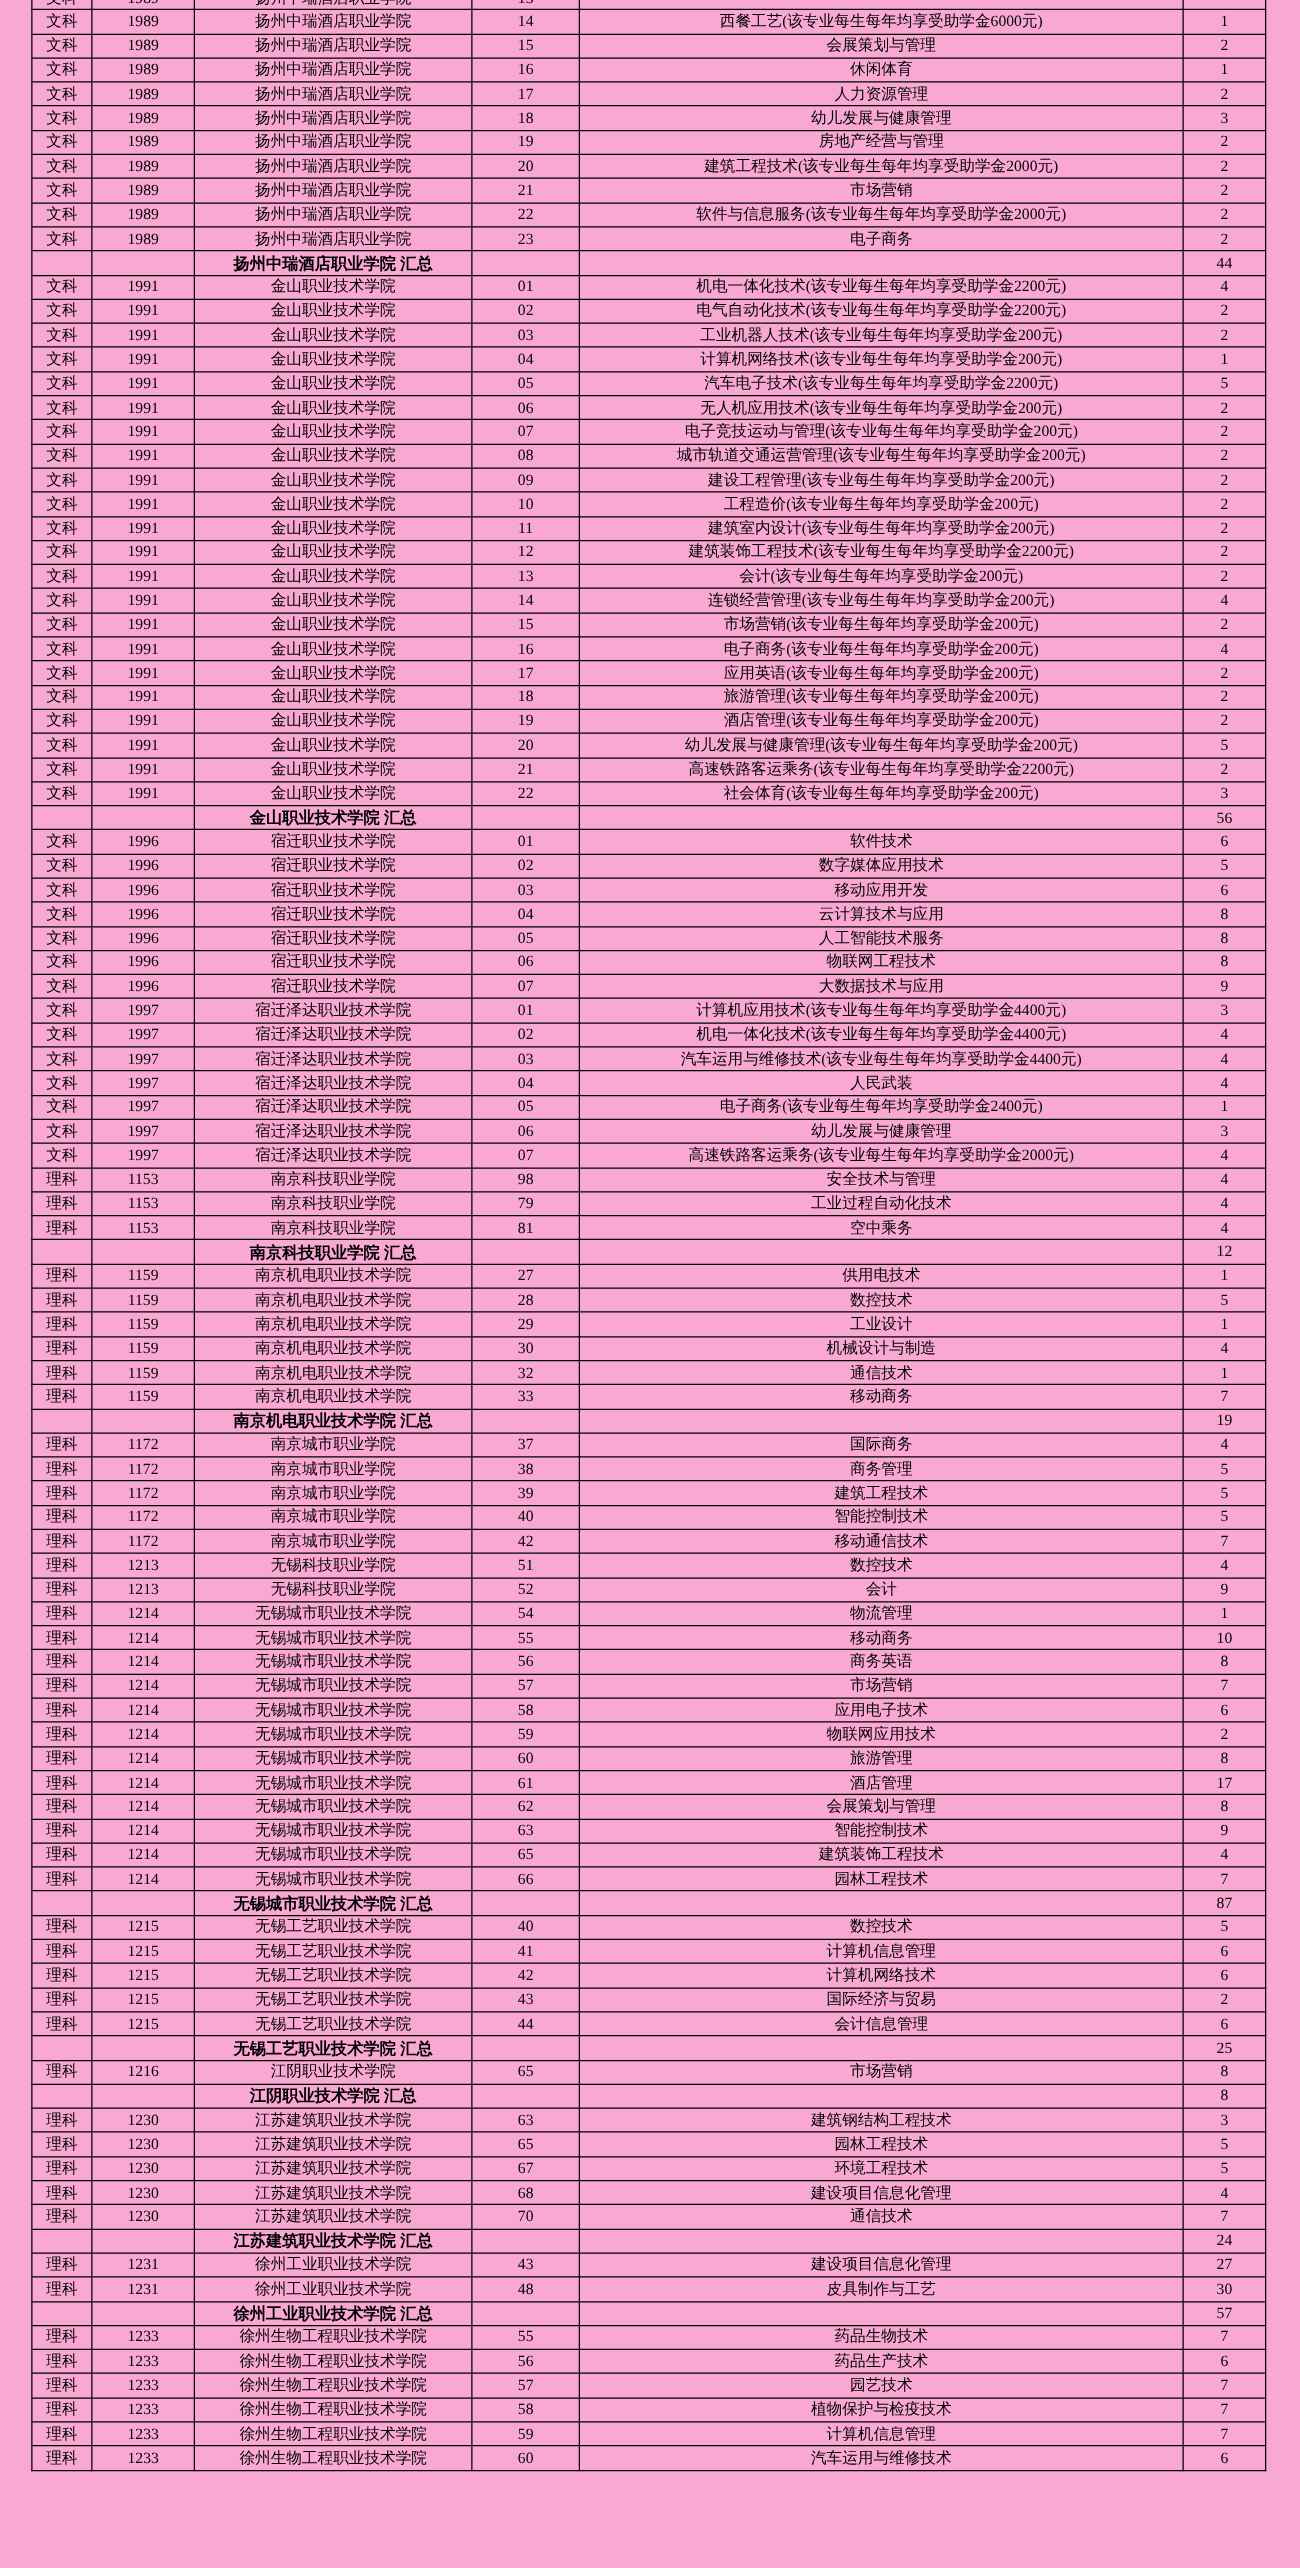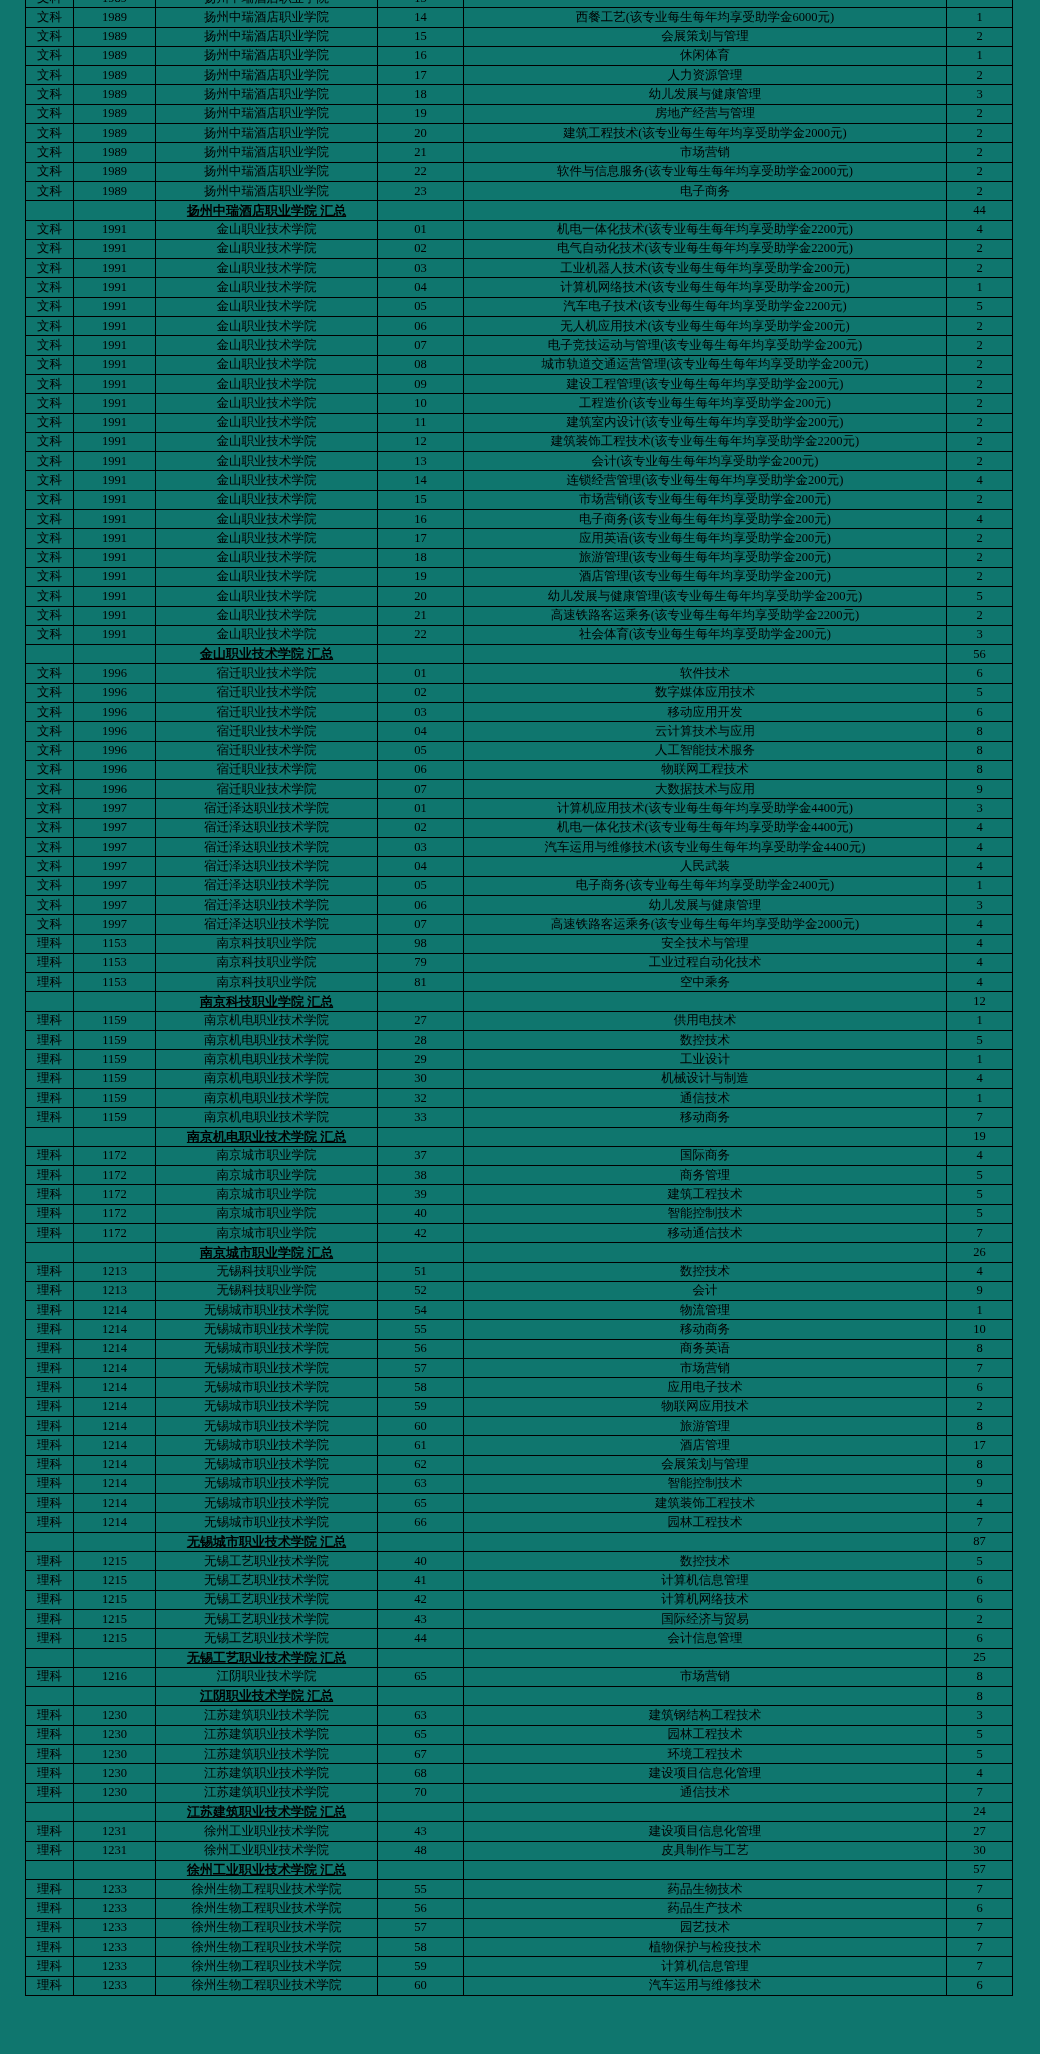--- a/index.html
+++ b/index.html
@@ -5,21 +5,21 @@
   html, body { margin: 0; padding: 0; background: #ffffff; }
   body {
     width: 1040px; height: 2054px;
     position: relative;
     font-family: "Liberation Serif", "DejaVu Serif", serif;
   }
   .viewport {
     position: absolute; left: 0; top: 0;
     width: 1040px; height: 2054px;
     overflow: hidden;
-    background: #0f766e;
+    background: #f9a8d4;
   }
   table.plan {
     position: absolute; left: 25px; top: -12px;
     border-collapse: collapse;
     table-layout: fixed;
     font-size: 12.5px;
     color: #000000;
   }
   table.plan tr { height: 19.3px; }
   table.plan td {
@@ -28,21 +28,20 @@
     text-align: center;
     vertical-align: middle;
     white-space: nowrap;
     overflow: hidden;
     line-height: 1.05;
   }
   table.plan td.sum {
     font-weight: bold;
     font-size: 13px;
     overflow: visible;
-    text-decoration: underline;
   }
   col.c-cat    { width: 48px; }
   col.c-code   { width: 82px; }
   col.c-school { width: 222px; }
   col.c-major  { width: 86px; }
   col.c-name   { width: 483px; }
   col.c-count  { width: 66px; }
 </style>
 </head>
 <body>
@@ -572,28 +571,20 @@
         </tr>
         <tr>
           <td>理科</td>
           <td>1172</td>
           <td>南京城市职业学院</td>
           <td>42</td>
           <td>移动通信技术</td>
           <td>7</td>
         </tr>
         <tr>
-          <td></td>
-          <td></td>
-          <td class="sum">南京城市职业学院 汇总</td>
-          <td></td>
-          <td></td>
-          <td>26</td>
-        </tr>
-        <tr>
           <td>理科</td>
           <td>1213</td>
           <td>无锡科技职业学院</td>
           <td>51</td>
           <td>数控技术</td>
           <td>4</td>
         </tr>
         <tr>
           <td>理科</td>
           <td>1213</td>

